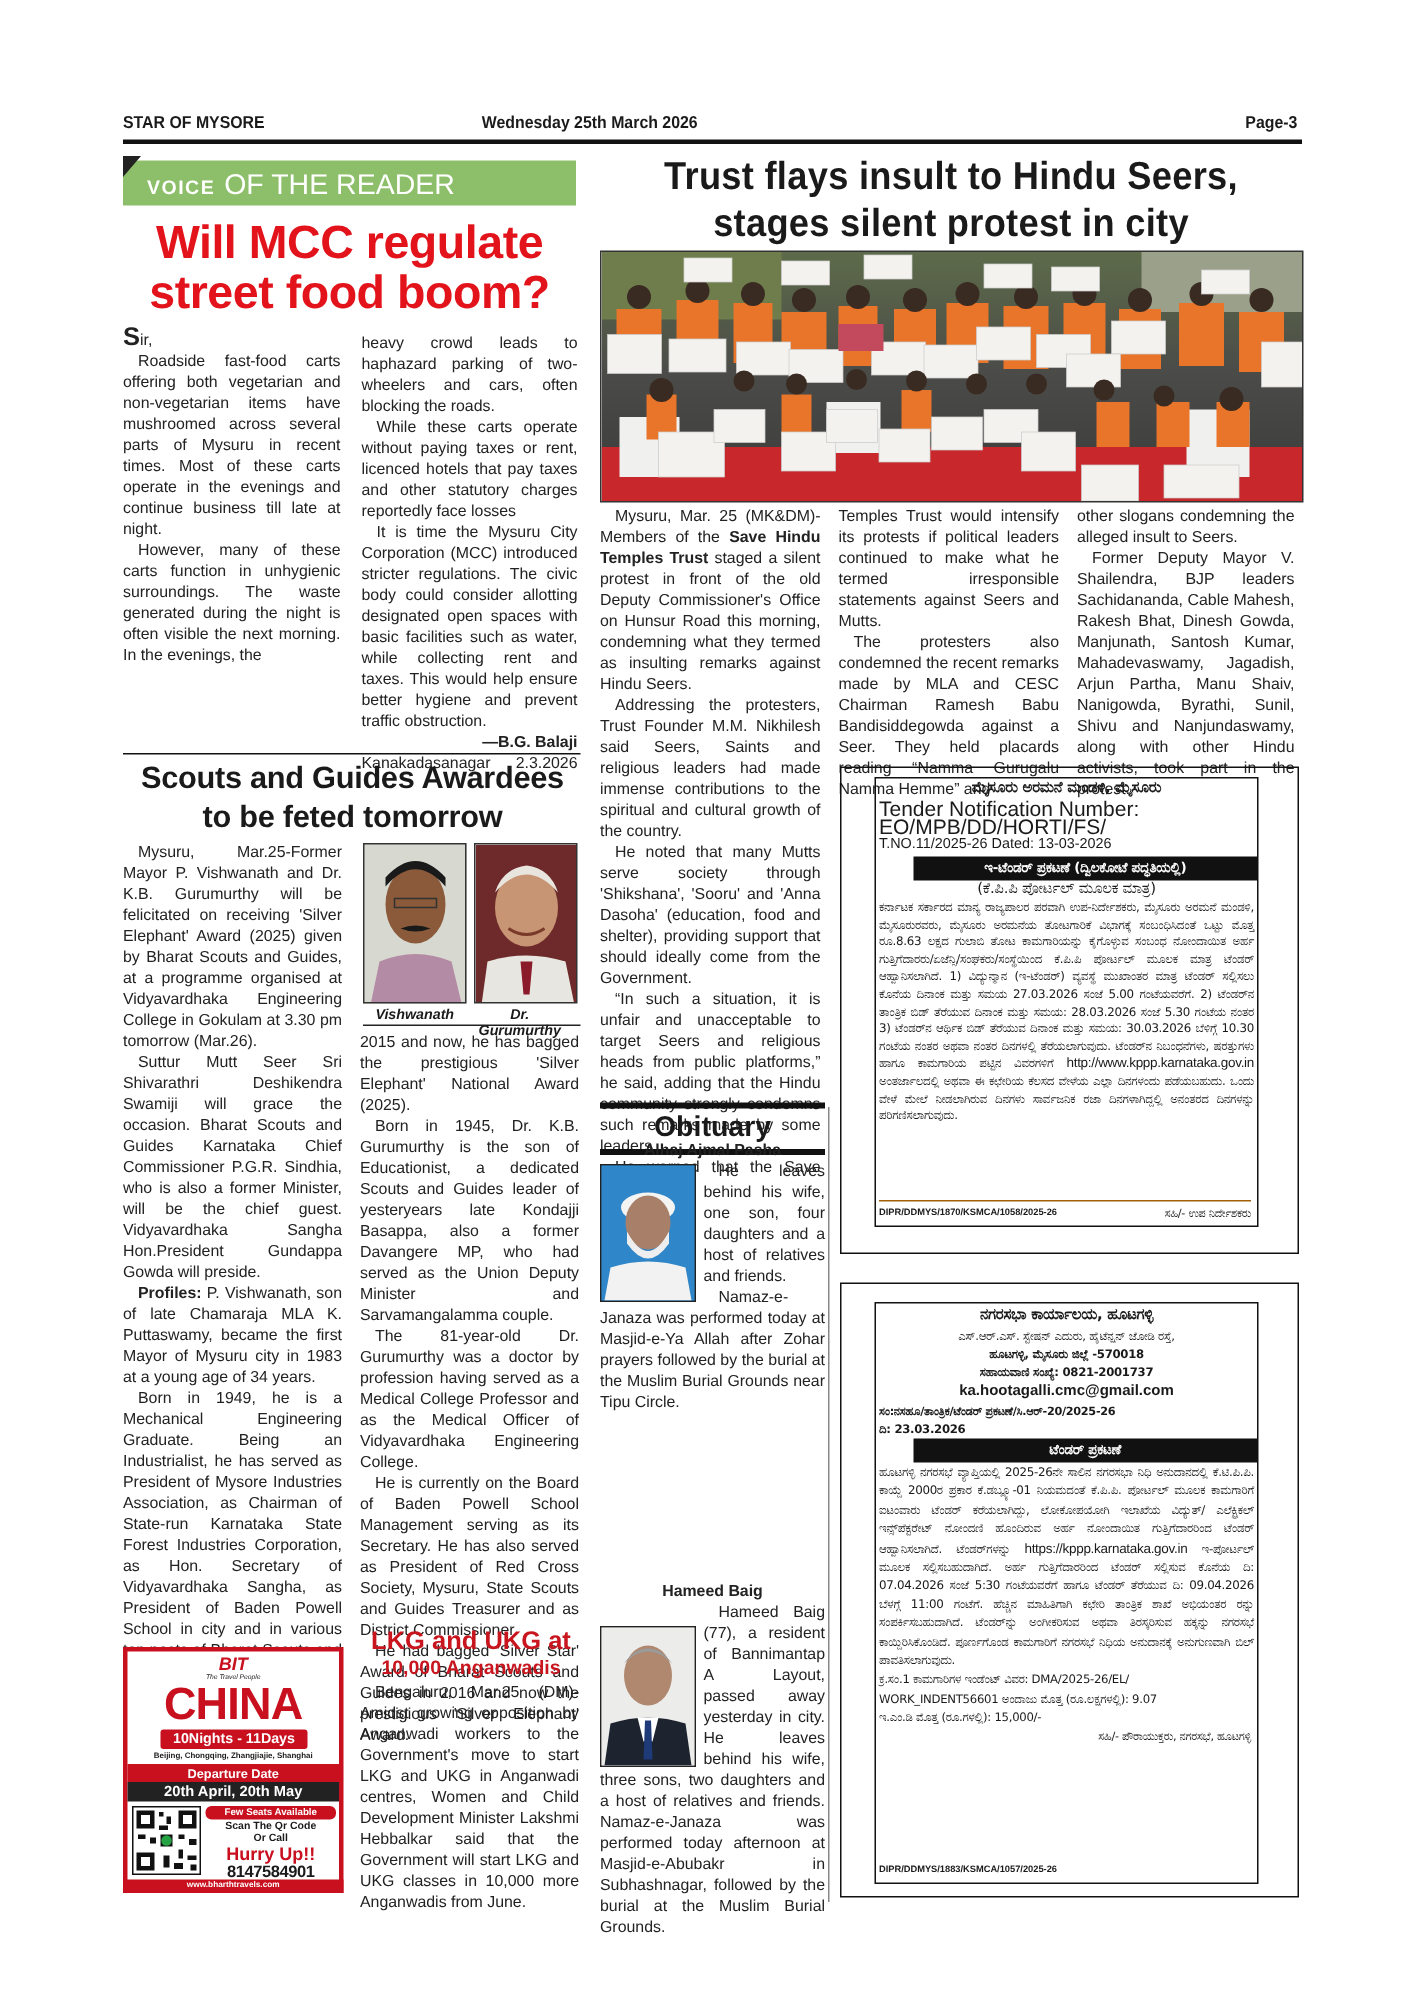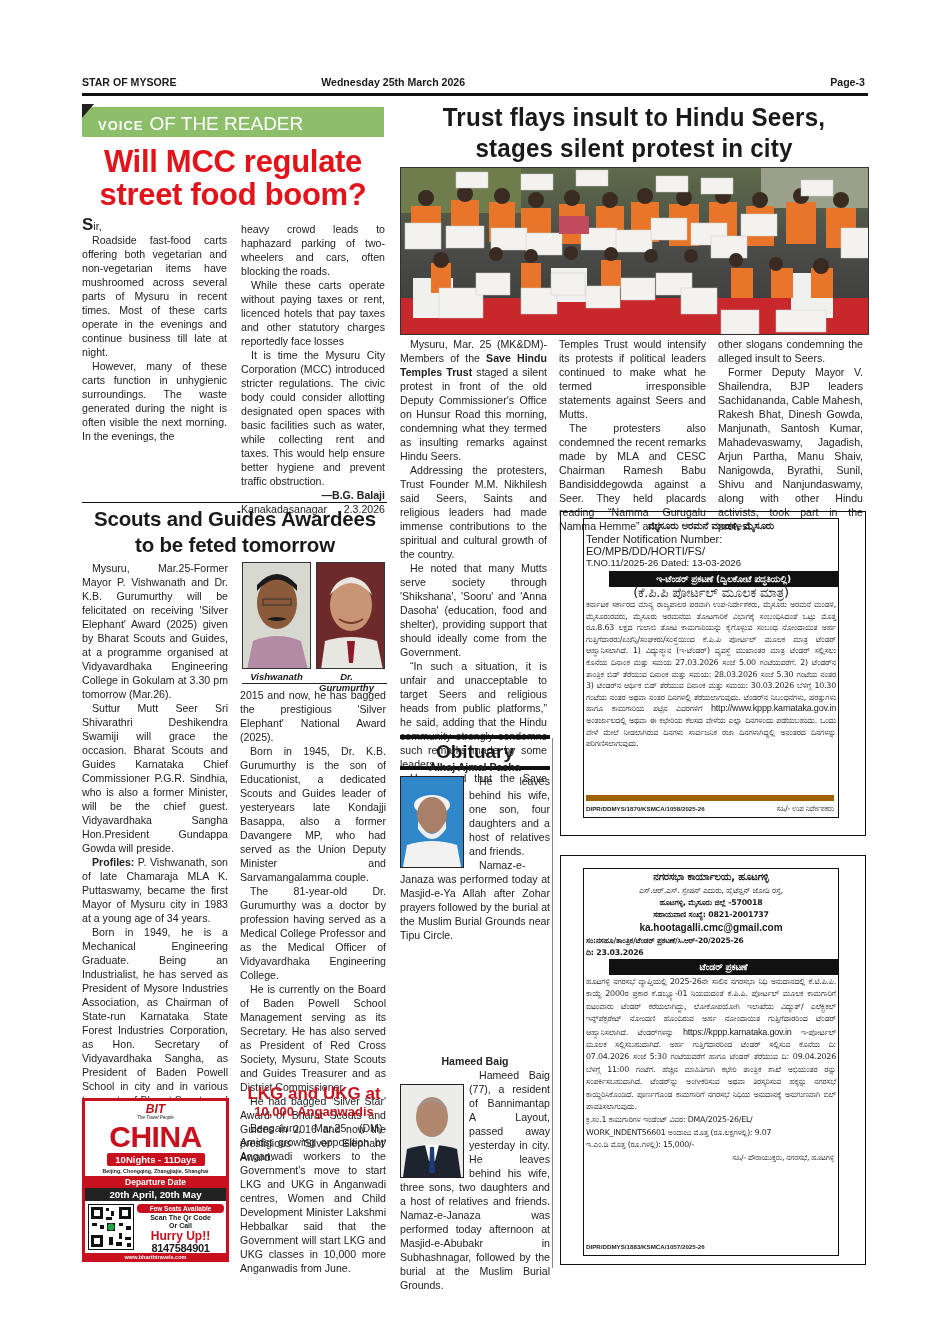--- a/index.html
+++ b/index.html
@@ -44,21 +44,21 @@
   .lkg-title .l1 { font-size: 17px; line-height: 20px; }
   .lkg-title .l2 { font-size: 13px; line-height: 16px; }
 
   
   .obit-title { left: 400px; top: 739px; width: 150px; text-align: center; font-weight: bold; font-size: 19px; line-height: 26px; }
   .obit-name { font-weight: bold; text-align: center; font-size: 10.6px; line-height: 14px; }
 
   
   .tender-outer { border: 1.5px solid #111; }
   .tender-inner { border: 1.5px solid #111; font-size: 9.4px; line-height: 13px; }
-  .kn { font-family: "DejaVu Sans", sans-serif; font-size: 13px; letter-spacing: -0.2px; }
+  .kn { font-family: "DejaVu Sans", sans-serif; font-size: 10px; letter-spacing: -0.2px; }
   .tender-band { background: #111; color: #fff; text-align: center; font-weight: bold; font-size: 9px; line-height: 16px; margin-left: 25px; }
   .footer-ref { font-size: 6.2px; font-weight: bold; }
 
   
   .china-ad { left: 82px; top: 1098px; width: 147px; height: 164px; background: #c8101f; padding: 3px; }
   .china-inner { background: #fff; width: 100%; height: 100%; position: relative; }
 </style>
 </head>
 <body>
 
@@ -352,30 +352,30 @@
       <path d="M29 62 L33 62 L34 88 L28 88 Z" fill="#1e3a78"></path>
     </svg>
   </div>
   <p>Hameed Baig (77), a resident of Bannimantap A Layout, passed away yesterday in city. He leaves behind his wife, three sons, two daughters and a host of relatives and friends. Namaz-e-Janaza was performed today afternoon at Masjid-e-Abubakr in Subhashnagar, followed by the burial at the Muslim Burial Grounds.</p>
 </div>
 <div class="abs" style="left:552px; top:738px; width:1px; height:530px; background:#888;"></div>
 
 <div class="abs tender-outer" style="left:560px; top:511px; width:306px; height:325px;">
   <div class="abs tender-inner" style="left:22px; top:6px; width:256px; height:300px;">
     <div class="kn" style="text-align:center; font-weight:bold; font-size:10px; line-height:14px;">ಮೈಸೂರು ಅರಮನೆ ಮಂಡಳಿ, ಮೈಸೂರು</div>
-    <div style="padding:0 2px; font-size:11px; line-height:12px;">Tender Notification Number: EO/MPB/DD/HORTI/FS/</div>
+    <div style="padding:0 2px; font-size:14px; line-height:12px;">Tender Notification Number: EO/MPB/DD/HORTI/FS/</div>
     <div style="padding:0 2px; font-size:9.6px; line-height:12px; margin-bottom:2px;">T.NO.11/2025-26 Dated: 13-03-2026</div>
     <div class="tender-band kn">ಇ-ಟೆಂಡರ್ ಪ್ರಕಟಣೆ (ದ್ವಿಲಕೋಟೆ ಪದ್ಧತಿಯಲ್ಲಿ)</div>
     <div class="kn" style="text-align:center; line-height:12px;">(ಕೆ.ಪಿ.ಪಿ ಪೋರ್ಟಲ್ ಮೂಲಕ ಮಾತ್ರ)</div>
     <div class="kn" style="padding:0 2px; line-height:11.6px; text-align:justify; font-size:7.9px;">
       <span>ಕರ್ನಾಟಕ ಸರ್ಕಾರದ ಮಾನ್ಯ ರಾಜ್ಯಪಾಲರ ಪರವಾಗಿ ಉಪ-ನಿರ್ದೇಶಕರು, ಮೈಸೂರು ಅರಮನೆ ಮಂಡಳಿ, ಮೈಸೂರುರವರು, ಮೈಸೂರು ಅರಮನೆಯ ತೋಟಗಾರಿಕೆ ವಿಭಾಗಕ್ಕೆ ಸಂಬಂಧಿಸಿದಂತೆ ಒಟ್ಟು ಮೊತ್ತ ರೂ.8.63 ಲಕ್ಷದ ಗುಲಾಬಿ ತೋಟ ಕಾಮಗಾರಿಯನ್ನು ಕೈಗೊಳ್ಳುವ ಸಂಬಂಧ ನೋಂದಾಯಿತ ಅರ್ಹ ಗುತ್ತಿಗೆದಾರರು/ಏಜೆನ್ಸಿ/ಸಂಘಕರು/ಸಂಸ್ಥೆಯಿಂದ ಕೆ.ಪಿ.ಪಿ ಪೋರ್ಟಲ್ ಮೂಲಕ ಮಾತ್ರ ಟೆಂಡರ್ ಆಹ್ವಾನಿಸಲಾಗಿದೆ. 1) ವಿದ್ಯುನ್ಮಾನ (ಇ-ಟೆಂಡರ್) ವ್ಯವಸ್ಥೆ ಮುಖಾಂತರ ಮಾತ್ರ ಟೆಂಡರ್ ಸಲ್ಲಿಸಲು ಕೊನೆಯ ದಿನಾಂಕ ಮತ್ತು ಸಮಯ 27.03.2026 ಸಂಜೆ 5.00 ಗಂಟೆಯವರೆಗೆ. 2) ಟೆಂಡರ್‌ನ ತಾಂತ್ರಿಕ ಬಿಡ್ ತೆರೆಯುವ ದಿನಾಂಕ ಮತ್ತು ಸಮಯ: 28.03.2026 ಸಂಜೆ 5.30 ಗಂಟೆಯ ನಂತರ 3) ಟೆಂಡರ್‌ನ ಆರ್ಥಿಕ ಬಿಡ್ ತೆರೆಯುವ ದಿನಾಂಕ ಮತ್ತು ಸಮಯ: 30.03.2026 ಬೆಳಿಗ್ಗೆ 10.30 ಗಂಟೆಯ ನಂತರ ಅಥವಾ ನಂತರ ದಿನಗಳಲ್ಲಿ ತೆರೆಯಲಾಗುವುದು. ಟೆಂಡರ್‌ನ ನಿಬಂಧನೆಗಳು, ಷರತ್ತುಗಳು ಹಾಗೂ ಕಾಮಗಾರಿಯ ಪಟ್ಟಿನ ವಿವರಗಳಿಗೆ</span>
       <span style="font-family:'Liberation Sans',sans-serif; font-size:9px;">http://www.kppp.karnataka.gov.in</span>
       <span>ಅಂತರ್ಜಾಲದಲ್ಲಿ ಅಥವಾ ಈ ಕಛೇರಿಯ ಕೆಲಸದ ವೇಳೆಯ ಎಲ್ಲಾ ದಿನಗಳಂದು ಪಡೆಯಬಹುದು. ಒಂದು ವೇಳೆ ಮೇಲೆ ನೀಡಲಾಗಿರುವ ದಿನಗಳು ಸಾರ್ವಜನಿಕ ರಜಾ ದಿನಗಳಾಗಿದ್ದಲ್ಲಿ ಅನಂತರದ ದಿನಗಳನ್ನು ಪರಿಗಣಿಸಲಾಗುವುದು.</span>
     </div>
-    <div style="position:absolute; left:2px; right:4px; bottom:2px; display:flex; justify-content:space-between; align-items:center; border-top:6px solid #a16207; padding-top:1px;">
+    <div style="position:absolute; left:2px; right:4px; bottom:2px; display:flex; justify-content:space-between; align-items:center; border-top:1px solid #a16207; padding-top:1px;">
       <span class="footer-ref">DIPR/DDMYS/1870/KSMCA/1058/2025-26</span>
       <span class="kn" style="font-size:7.5px;">ಸಹಿ/- ಉಪ ನಿರ್ದೇಶಕರು</span>
     </div>
   </div>
 </div>
 
 <div class="abs tender-outer" style="left:560px; top:855px; width:306px; height:410px;">
   <div class="abs tender-inner" style="left:22px; top:12px; width:256px; height:388px;">
     <div class="kn" style="text-align:center; font-weight:bold; font-size:10px; line-height:16px;">ನಗರಸಭಾ ಕಾರ್ಯಾಲಯ, ಹೂಟಗಳ್ಳಿ</div>
     <div class="kn" style="text-align:center; line-height:12px; font-size:7.8px;">ಎಸ್.ಆರ್.ಎಸ್. ಸ್ಟೇಷನ್ ಎದುರು, ಹೈಟೆನ್ಷನ್ ಜೋಡಿ ರಸ್ತೆ,</div>

